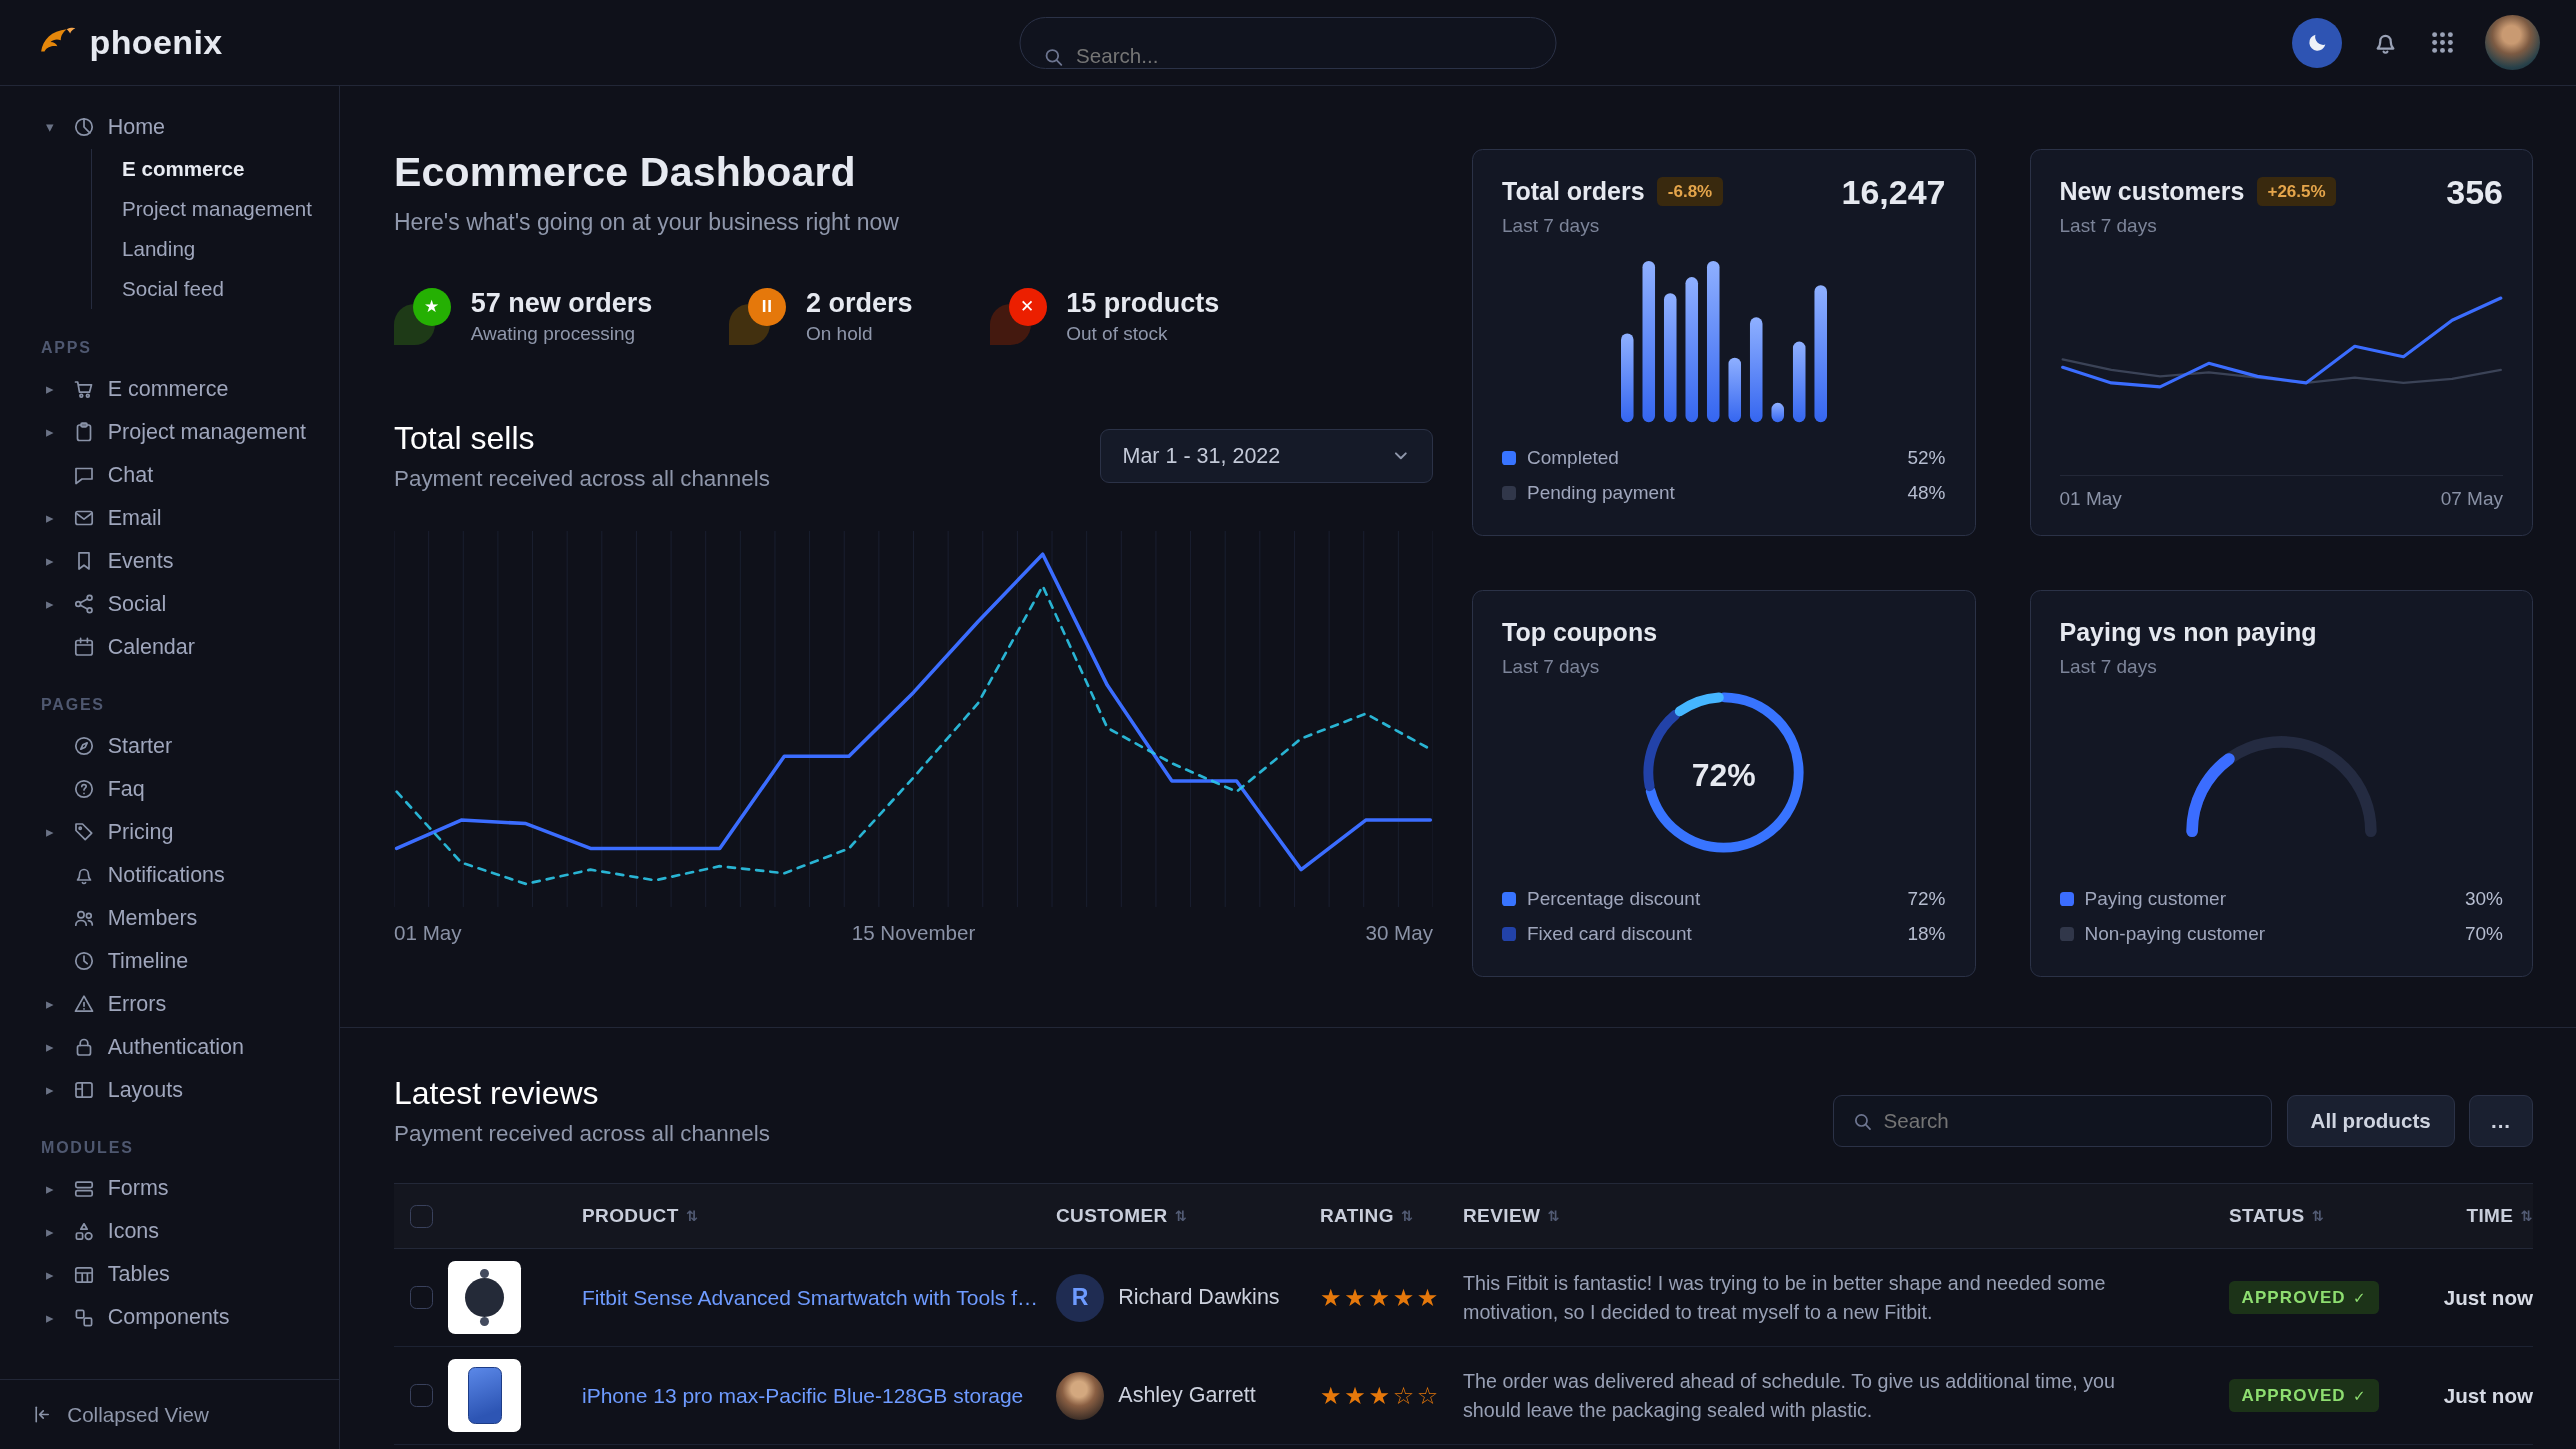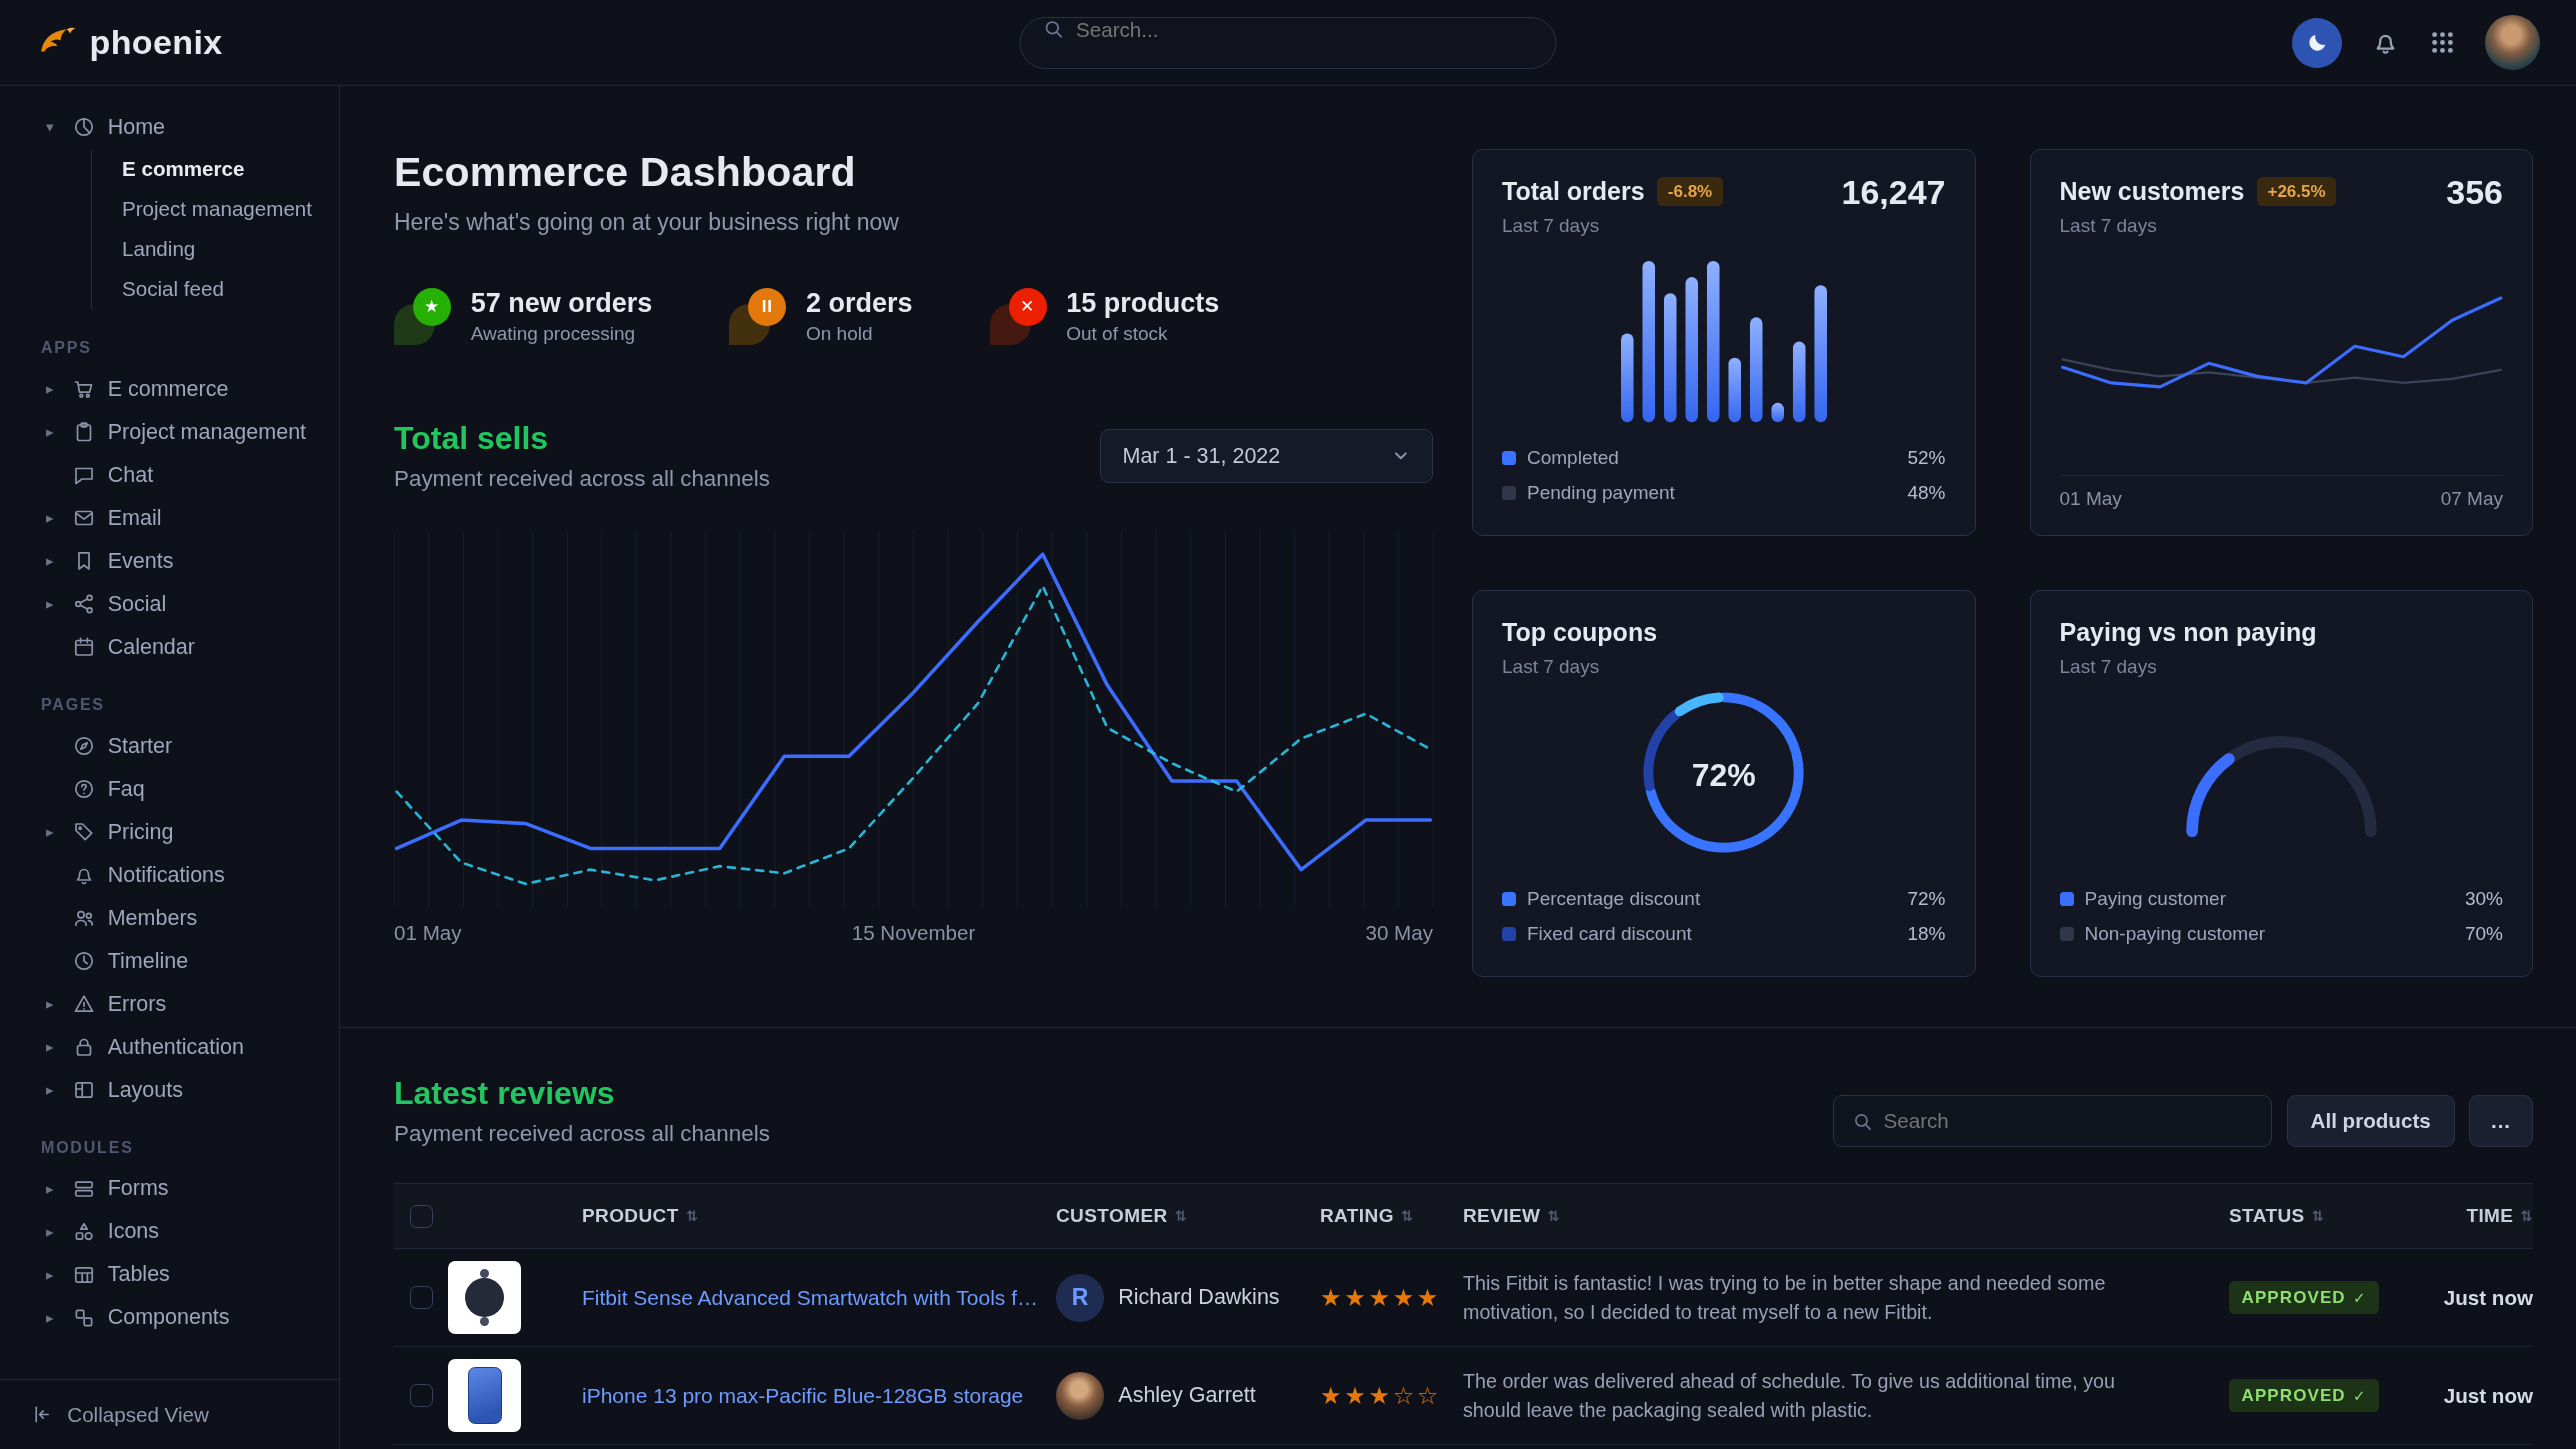--- a/index.html
+++ b/index.html
@@ -10,21 +10,21 @@
     font-size:21.5px;
   }
   button { font-family:inherit; }
 
   
   .topbar { position:fixed; top:0; left:0; right:0; height:86px; z-index:20;
     display:flex; align-items:center; padding:0 36px; background:#0f111a; border-bottom:0.9px solid #222737; }
   .brand { display:flex; align-items:center; gap:12.5px; cursor:pointer; }
   .brand-name { font-size:34px; font-weight:700; color:#e6e9f0; letter-spacing:0.4px; }
   .topbar-search { position:absolute; left:50%; transform:translateX(-50%); width:537px; height:52px;
-    border:0.9px solid #2b3247; border-radius:26px; display:flex; align-items:flex-start; gap:12.5px; padding:0 21.5px; background:#10131e; }
+    border:0.9px solid #2b3247; border-radius:26px; display:flex; align-items:flex-end; gap:12.5px; padding:0 21.5px; background:#10131e; }
   .topbar-search input { flex:1; background:transparent; border:none; outline:none; color:#8f97ab; font-size:20.6px; font-family:inherit; }
   .topbar-right { margin-left:auto; display:flex; align-items:center; gap:29px; }
   .moon-btn { width:50px; height:50px; border-radius:50%; background:#2e54b3; border:none; cursor:pointer;
     display:flex; align-items:center; justify-content:center; }
   .icon-btn { background:none; border:none; cursor:pointer; display:flex; align-items:center; }
   .avatar-top { width:55px; height:55px; border-radius:50%; border:none; cursor:pointer;
     background:radial-gradient(circle at 48% 36%, #c99a72 0 20%, #7d5b43 42%, #27414a 72%, #16232d 100%); }
 
   
   .sidebar { position:fixed; top:86px; left:0; bottom:0; width:340px; border-right:0.9px solid #222737;
@@ -50,21 +50,21 @@
   .stats-row { margin-top:52px; display:flex; gap:77px; align-items:center; }
   .stat { display:flex; align-items:center; gap:19.7px; }
   .stat-icon { position:relative; width:57px; height:57px; flex:none; }
   .stat-icon .leaf { position:absolute; left:0; bottom:0; width:41px; height:41px; border-radius:50% 50% 50% 0; }
   .stat-icon .bubble { position:absolute; right:0; top:0; width:38px; height:38px; border-radius:50%;
     display:flex; align-items:center; justify-content:center; color:#fff; font-size:17px; font-weight:800; letter-spacing:0.9px; }
   .stat-value { font-size:27px; font-weight:800; color:#e6e9f0; }
   .stat-cap { font-size:19px; color:#8f97ab; margin-top:4.5px; }
 
   .sells-head { margin-top:75px; display:flex; justify-content:space-between; align-items:center; }
-  h2.sect-title { font-size:32px; font-weight:700; color:#22c55e; }
+  h2.sect-title { font-size:32px; font-weight:400; color:#ffffff; }
   .sect-sub { margin-top:9px; font-size:22.4px; color:#8f97ab; }
   .date-select { width:333px; height:54px; border:0.9px solid #2b3247; background:#151a28; border-radius:9px;
     color:#c3c9d8; font-size:21.5px; display:flex; align-items:center; justify-content:space-between; padding:0 21.5px; cursor:pointer; }
 
   .main-chart { margin-top:39px; }
   #sells-chart { width:100%; height:376px; display:block; }
   .x-labels { display:flex; justify-content:space-between; margin-top:14.3px; font-size:20.6px; color:#8a92a6; }
 
   
   .cards-grid { display:grid; grid-template-columns:1fr 1fr; gap:54px; align-content:start; }

